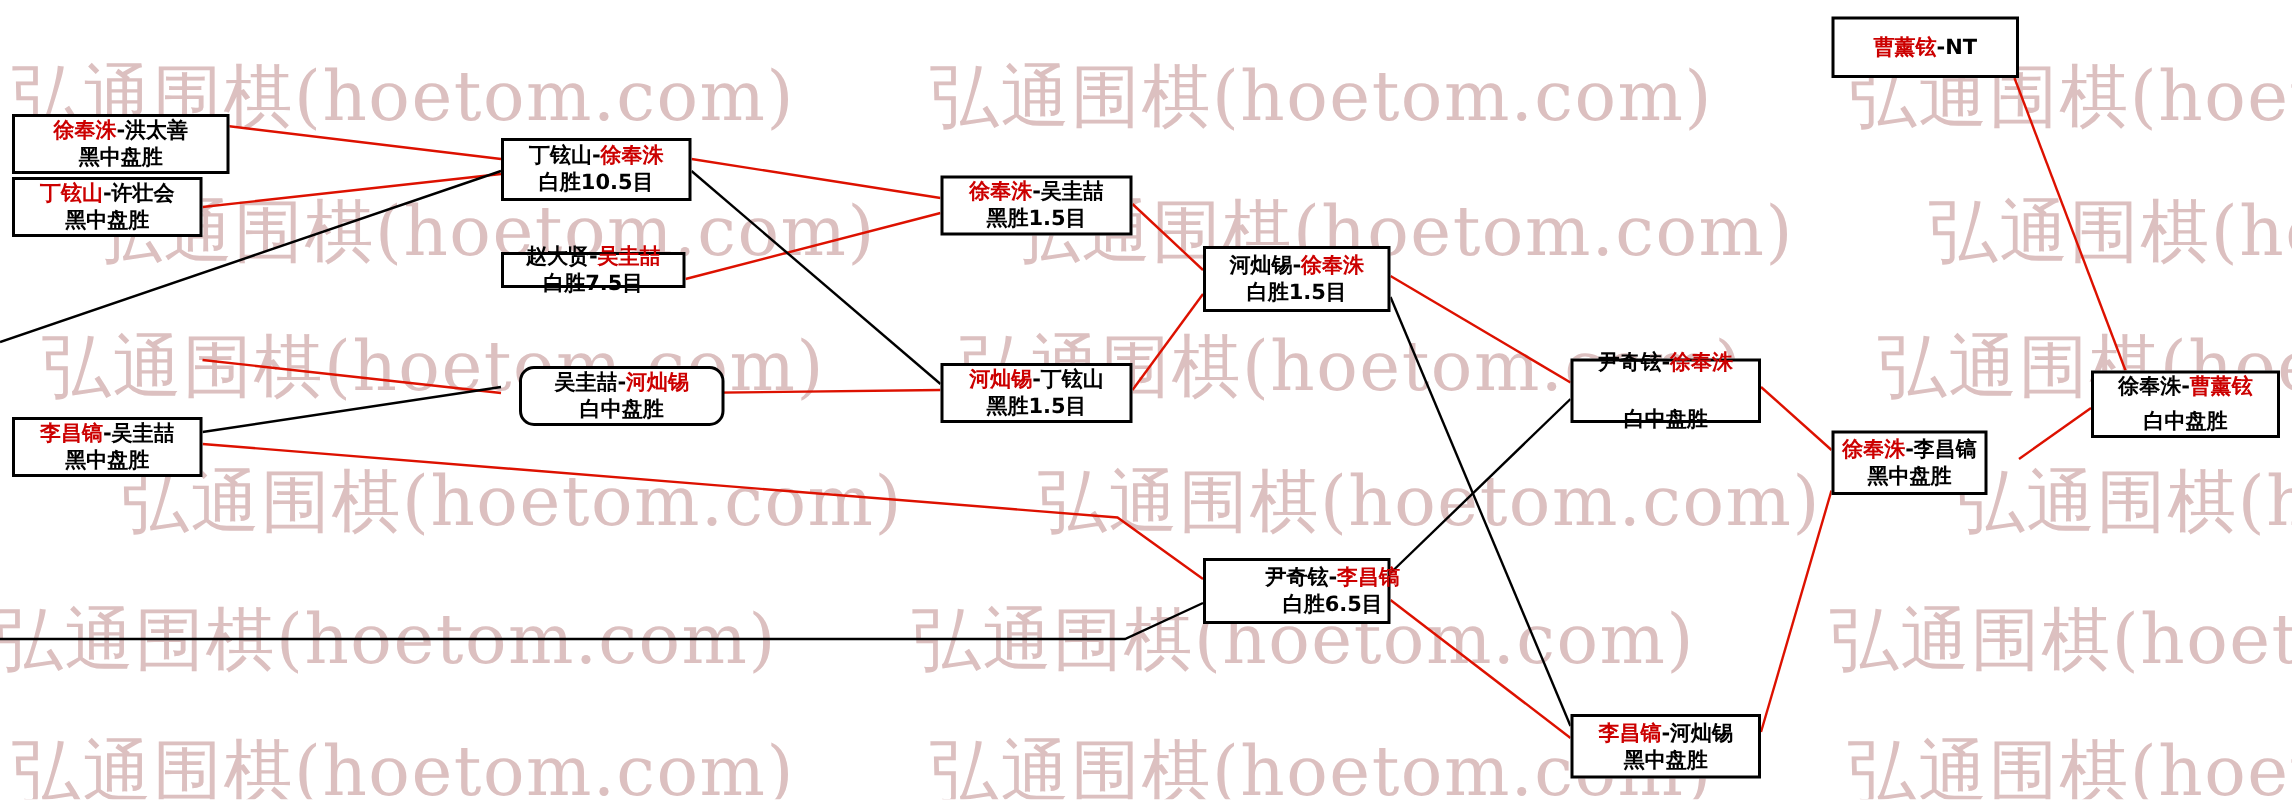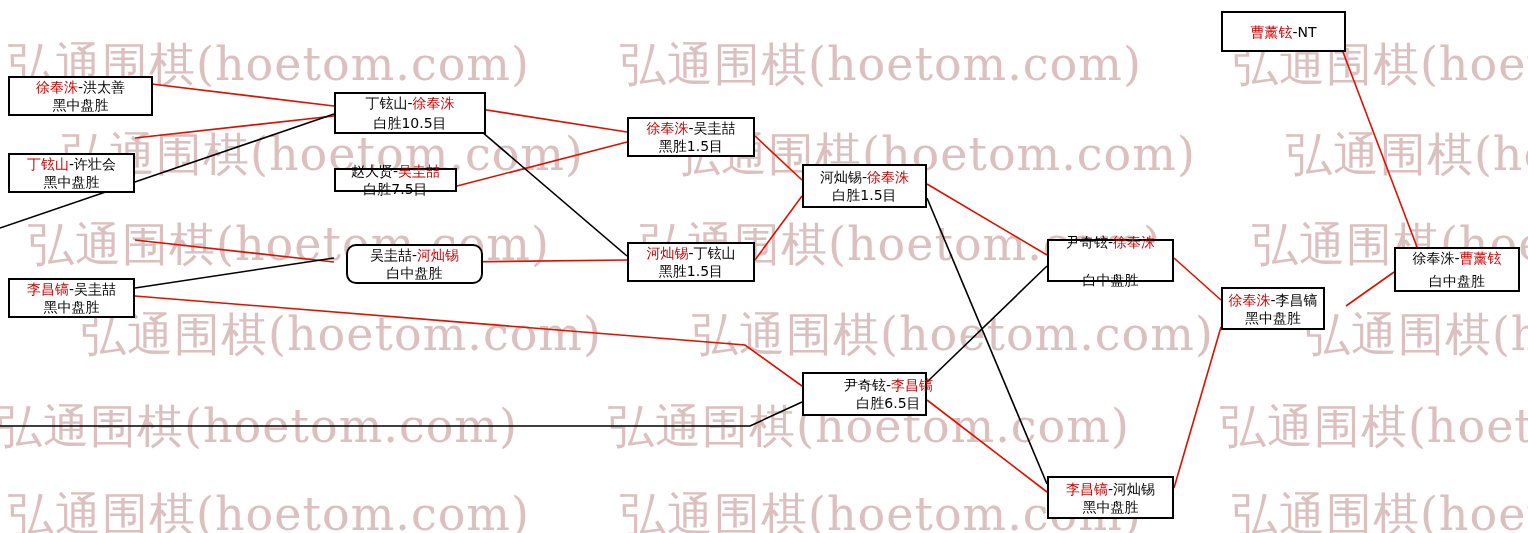--- a/index.html
+++ b/index.html
@@ -11,21 +11,21 @@
   .wm {
     position:absolute; z-index:1; white-space:nowrap;
     font-family:"DejaVu Serif", serif; letter-spacing:1px;
     user-select:none;
   }
   #lines { position:absolute; left:0; top:0; z-index:2; }
   .match {
     position:absolute; z-index:3; box-sizing:border-box;
     background:#ffffff; border:2px solid #000000;
     display:flex; flex-direction:column; align-items:center; justify-content:center;
-    text-align:center; font-size:14px; font-weight:400; line-height:18px;
+    text-align:center; font-size:14px; font-weight:700; line-height:18px;
     color:#000000;
   }
   .match .players { white-space:nowrap; }
   .match .result { white-space:nowrap; }
   .match .win { color:#cc0000; }
 </style>
 </head>
 <body>
 
 <div id="stage">
@@ -55,29 +55,29 @@
 <div class="wm" style="top: 34px; left: 8px; font-size: 46px; color: rgb(220, 192, 192);"><span style="margin-right: 90px;">弘通围棋(hoetom.com)</span><span style="margin-right: 90px;">弘通围棋(hoetom.com)</span><span style="margin-right: 90px;">弘通围棋(hoetom.com)</span></div>
     <div class="wm" style="top: 124px; left: 62px; font-size: 46px; color: rgb(220, 192, 192);"><span style="margin-right: 90px;">弘通围棋(hoetom.com)</span><span style="margin-right: 90px;">弘通围棋(hoetom.com)</span><span style="margin-right: 90px;">弘通围棋(hoetom.com)</span></div>
     <div class="wm" style="top: 214px; left: 28px; font-size: 46px; color: rgb(220, 192, 192);"><span style="margin-right: 90px;">弘通围棋(hoetom.com)</span><span style="margin-right: 90px;">弘通围棋(hoetom.com)</span><span style="margin-right: 90px;">弘通围棋(hoetom.com)</span></div>
     <div class="wm" style="top: 304px; left: 80px; font-size: 46px; color: rgb(220, 192, 192);"><span style="margin-right: 90px;">弘通围棋(hoetom.com)</span><span style="margin-right: 90px;">弘通围棋(hoetom.com)</span><span style="margin-right: 90px;">弘通围棋(hoetom.com)</span></div>
     <div class="wm" style="top: 396px; left: -4px; font-size: 46px; color: rgb(220, 192, 192);"><span style="margin-right: 90px;">弘通围棋(hoetom.com)</span><span style="margin-right: 90px;">弘通围棋(hoetom.com)</span><span style="margin-right: 90px;">弘通围棋(hoetom.com)</span></div>
     <div class="wm" style="top: 484px; left: 8px; font-size: 46px; color: rgb(220, 192, 192);"><span style="margin-right: 90px;">弘通围棋(hoetom.com)</span><span style="margin-right: 90px;">弘通围棋(hoetom.com)</span><span style="margin-right: 90px;">弘通围棋(hoetom.com)</span></div>
     <div class="match" style="left: 8px; top: 76px; width: 145px; height: 40px; border-color: rgb(0, 0, 0);">
       <div class="players"><span class="win">徐奉洙</span><span>-</span><span>洪太善</span></div>
       <div class="result">黑中盘胜</div>
     </div>
-    <div class="match" style="left: 8px; top: 118px; width: 127px; height: 40px; border-color: rgb(0, 0, 0); margin-top: 35px;">
+    <div class="match" style="left: 8px; top: 118px; width: 127px; height: 40px; border-color: rgb(0, 0, 0);">
       <div class="players"><span class="win">丁铉山</span><span>-</span><span>许壮会</span></div>
       <div class="result">黑中盘胜</div>
     </div>
     <div class="match" style="left: 8px; top: 278px; width: 127px; height: 40px; border-color: rgb(0, 0, 0);">
       <div class="players"><span class="win">李昌镐</span><span>-</span><span>吴圭喆</span></div>
       <div class="result">黑中盘胜</div>
     </div>
-    <div class="match" style="left: 334px; top: 92px; width: 152px; height: 42px; border-color: rgb(0, 0, 0); justify-content: space-between;">
+    <div class="match" style="left: 334px; top: 92px; width: 127px; height: 42px; border-color: rgb(0, 0, 0);">
       <div class="players"><span>丁铉山</span><span>-</span><span class="win">徐奉洙</span></div>
       <div class="result">白胜10.5目</div>
     </div>
     <div class="match" style="left: 334px; top: 168px; width: 123px; height: 24px; border-color: rgb(0, 0, 0);">
       <div class="players"><span>赵大贤</span><span>-</span><span class="win">吴圭喆</span></div>
       <div class="result">白胜7.5目</div>
     </div>
     <div class="match" style="left: 346px; top: 244px; width: 137px; height: 40px; border-color: rgb(0, 0, 0); border-radius: 10px;">
       <div class="players"><span>吴圭喆</span><span>-</span><span class="win">河灿锡</span></div>
       <div class="result">白中盘胜</div>

